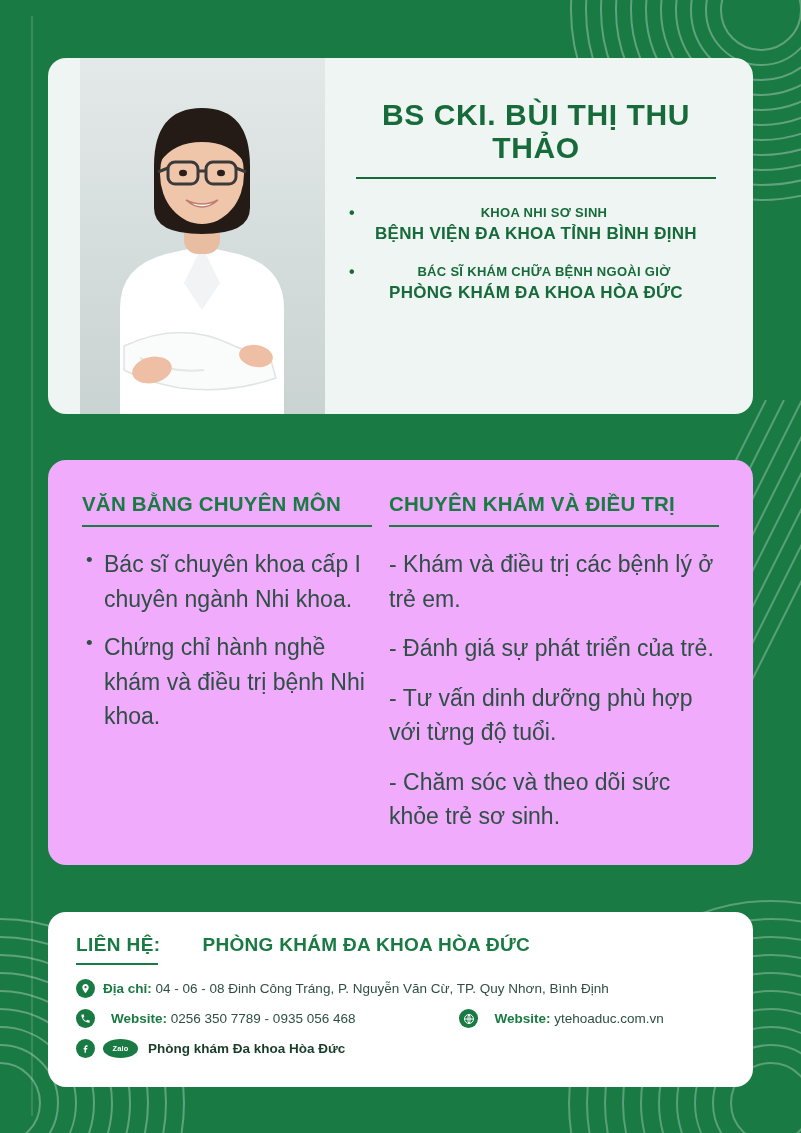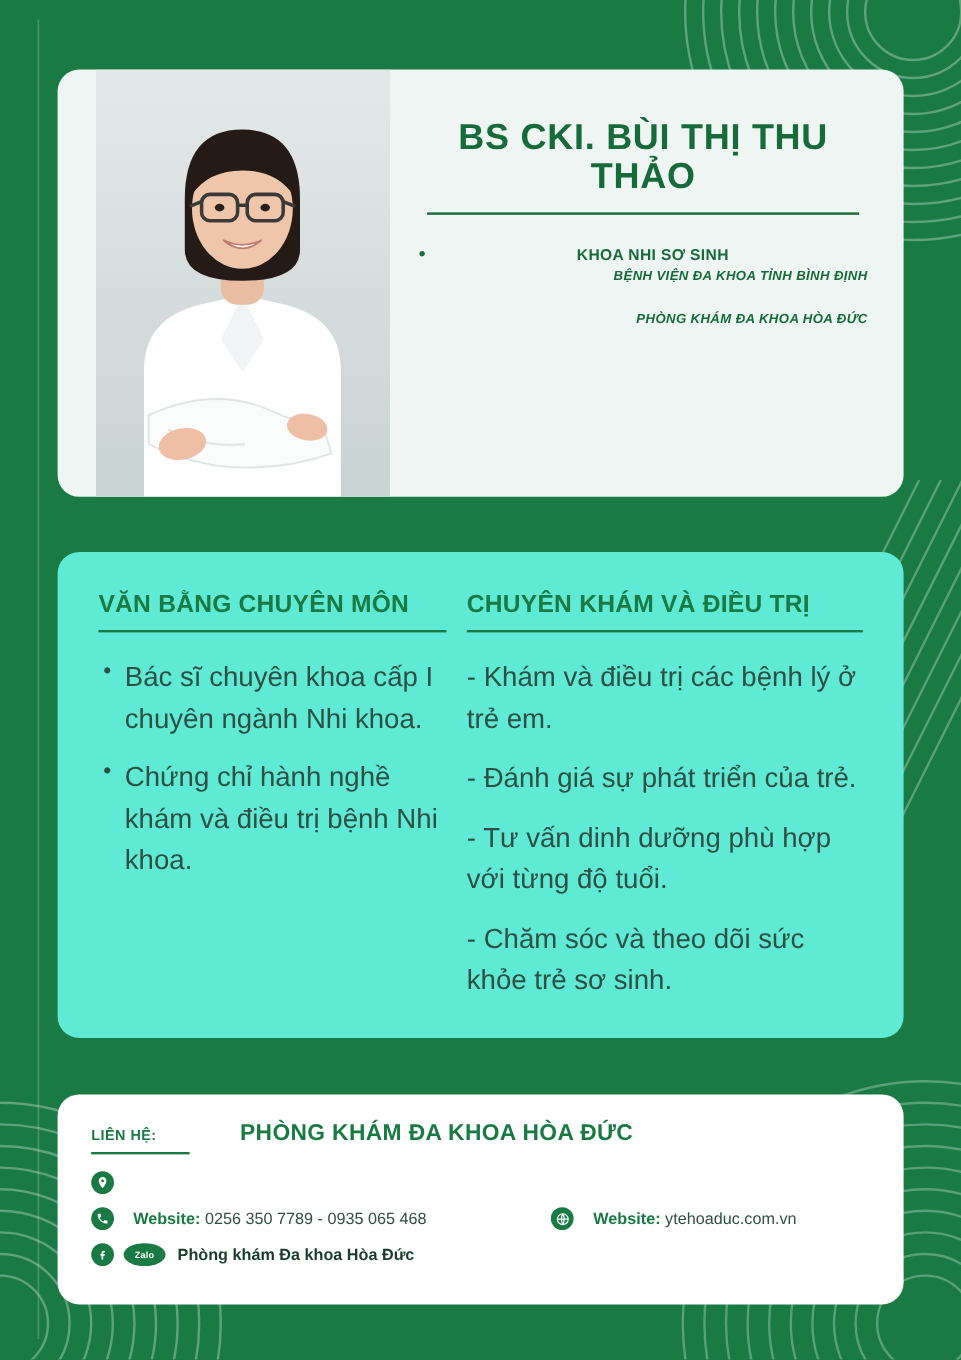--- a/index.html
+++ b/index.html
@@ -90,36 +90,35 @@
   }
   .cred-line1::before {
     content: "\2022";
     position: absolute;
     left: 0;
     top: -1px;
     font-size: 16px;
   }
   .cred-line2 {
     color: #176b3a;
-    font-size: 11px;
+    font-size: 17px;
     font-weight: 700;
     letter-spacing: .3px;
-    text-align: right;
+    text-align: center;
     margin-top: 4px;
-    font-style: italic;
   }
 
   
   .detail-card {
     position: absolute;
     left: 48px;
     top: 460px;
     width: 705px;
     height: 405px;
-    background: #5eead4;
+    background: #f0abfc;
     border-radius: 18px;
     display: flex;
     padding: 32px 34px 24px 34px;
     gap: 8px;
     justify-content: center;
   }
   .col { flex: 1; }
   .col-left { max-width: 310px; }
   .col-title {
     color: #1a7a43;
@@ -171,21 +170,21 @@
     border-radius: 18px;
     padding: 22px 28px 18px 28px;
   }
   .contact-head {
     display: flex;
     align-items: baseline;
     gap: 42px;
   }
   .contact-label {
     color: #1a7a43;
-    font-size: 12px;
+    font-size: 19px;
     font-weight: 700;
     letter-spacing: .4px;
   }
   .contact-clinic {
     color: #1a7a43;
     font-size: 19px;
     font-weight: 700;
     letter-spacing: .3px;
   }
   .label-rule {
@@ -356,20 +355,21 @@
     <div class="doctor-info">
       <div class="doctor-name">BS CKI. BÙI THỊ THU THẢO</div>
       <div class="name-rule"></div>
 
       <div class="cred-block">
         <div class="cred-line1">KHOA NHI SƠ SINH</div>
         <div class="cred-line2">BỆNH VIỆN ĐA KHOA TỈNH BÌNH ĐỊNH</div>
       </div>
 
       <div class="cred-block">
+        <div class="cred-line1">BÁC SĨ KHÁM CHỮA BỆNH NGOÀI GIỜ</div>
         <div class="cred-line2">PHÒNG KHÁM ĐA KHOA HÒA ĐỨC</div>
       </div>
     </div>
   </div>
 
   <div class="detail-card">
 
     <div class="col col-left">
       <div class="col-title">VĂN BẰNG CHUYÊN MÔN</div>
       <div class="col-rule"></div>
@@ -402,29 +402,30 @@
     </div>
 
     <div class="contact-rows">
 
       <div class="c-row">
         <span class="icon-circle">
           <svg width="11" height="11" viewBox="0 0 24 24" fill="#ffffff">
               <path d="M12 2C8.1 2 5 5.1 5 9c0 5.2 7 13 7 13s7-7.8 7-13c0-3.9-3.1-7-7-7zm0 9.5A2.5 2.5 0 1 1 12 6.5a2.5 2.5 0 0 1 0 5z"></path>
             </svg>
         </span>
+        <span class="c-text"><b>Địa chỉ:</b> <span>04 - 06 - 08 Đinh Công Tráng, P. Nguyễn Văn Cừ, TP. Quy Nhơn, Bình Định</span></span>
       </div>
 
       <div class="c-row c-row-split">
         <span class="icon-circle">
           <svg width="11" height="11" viewBox="0 0 24 24" fill="#ffffff">
               <path d="M6.6 10.8c1.4 2.8 3.8 5.1 6.6 6.6l2.2-2.2c.3-.3.7-.4 1-.2 1.2.4 2.4.6 3.6.6.6 0 1 .4 1 1V20c0 .6-.4 1-1 1C10.6 21 3 13.4 3 4c0-.6.4-1 1-1h3.5c.6 0 1 .4 1 1 0 1.3.2 2.5.6 3.6.1.4 0 .8-.2 1l-2.3 2.2z"></path>
             </svg>
         </span>
-        <span class="c-text" style="margin-left:8px"><b>Website:</b> <span>0256 350 7789 - 0935 065 468</span></span>
+        <span class="c-text" style="margin-left:8px"><b>Website:</b> <span>0256 350 7789 - 0935 056 468</span></span>
 
         <span class="spacer-gap"></span>
 
         <span class="icon-circle">
           <svg width="12" height="12" viewBox="0 0 24 24" fill="none" stroke="#ffffff" stroke-width="2">
               <circle cx="12" cy="12" r="9"></circle>
               <path d="M3 12h18M12 3c3 3.5 3 14 0 18M12 3c-3 3.5-3 14 0 18"></path>
             </svg>
         </span>
         <span class="c-text" style="margin-left:8px"><b>Website:</b> <span>ytehoaduc.com.vn</span></span>

